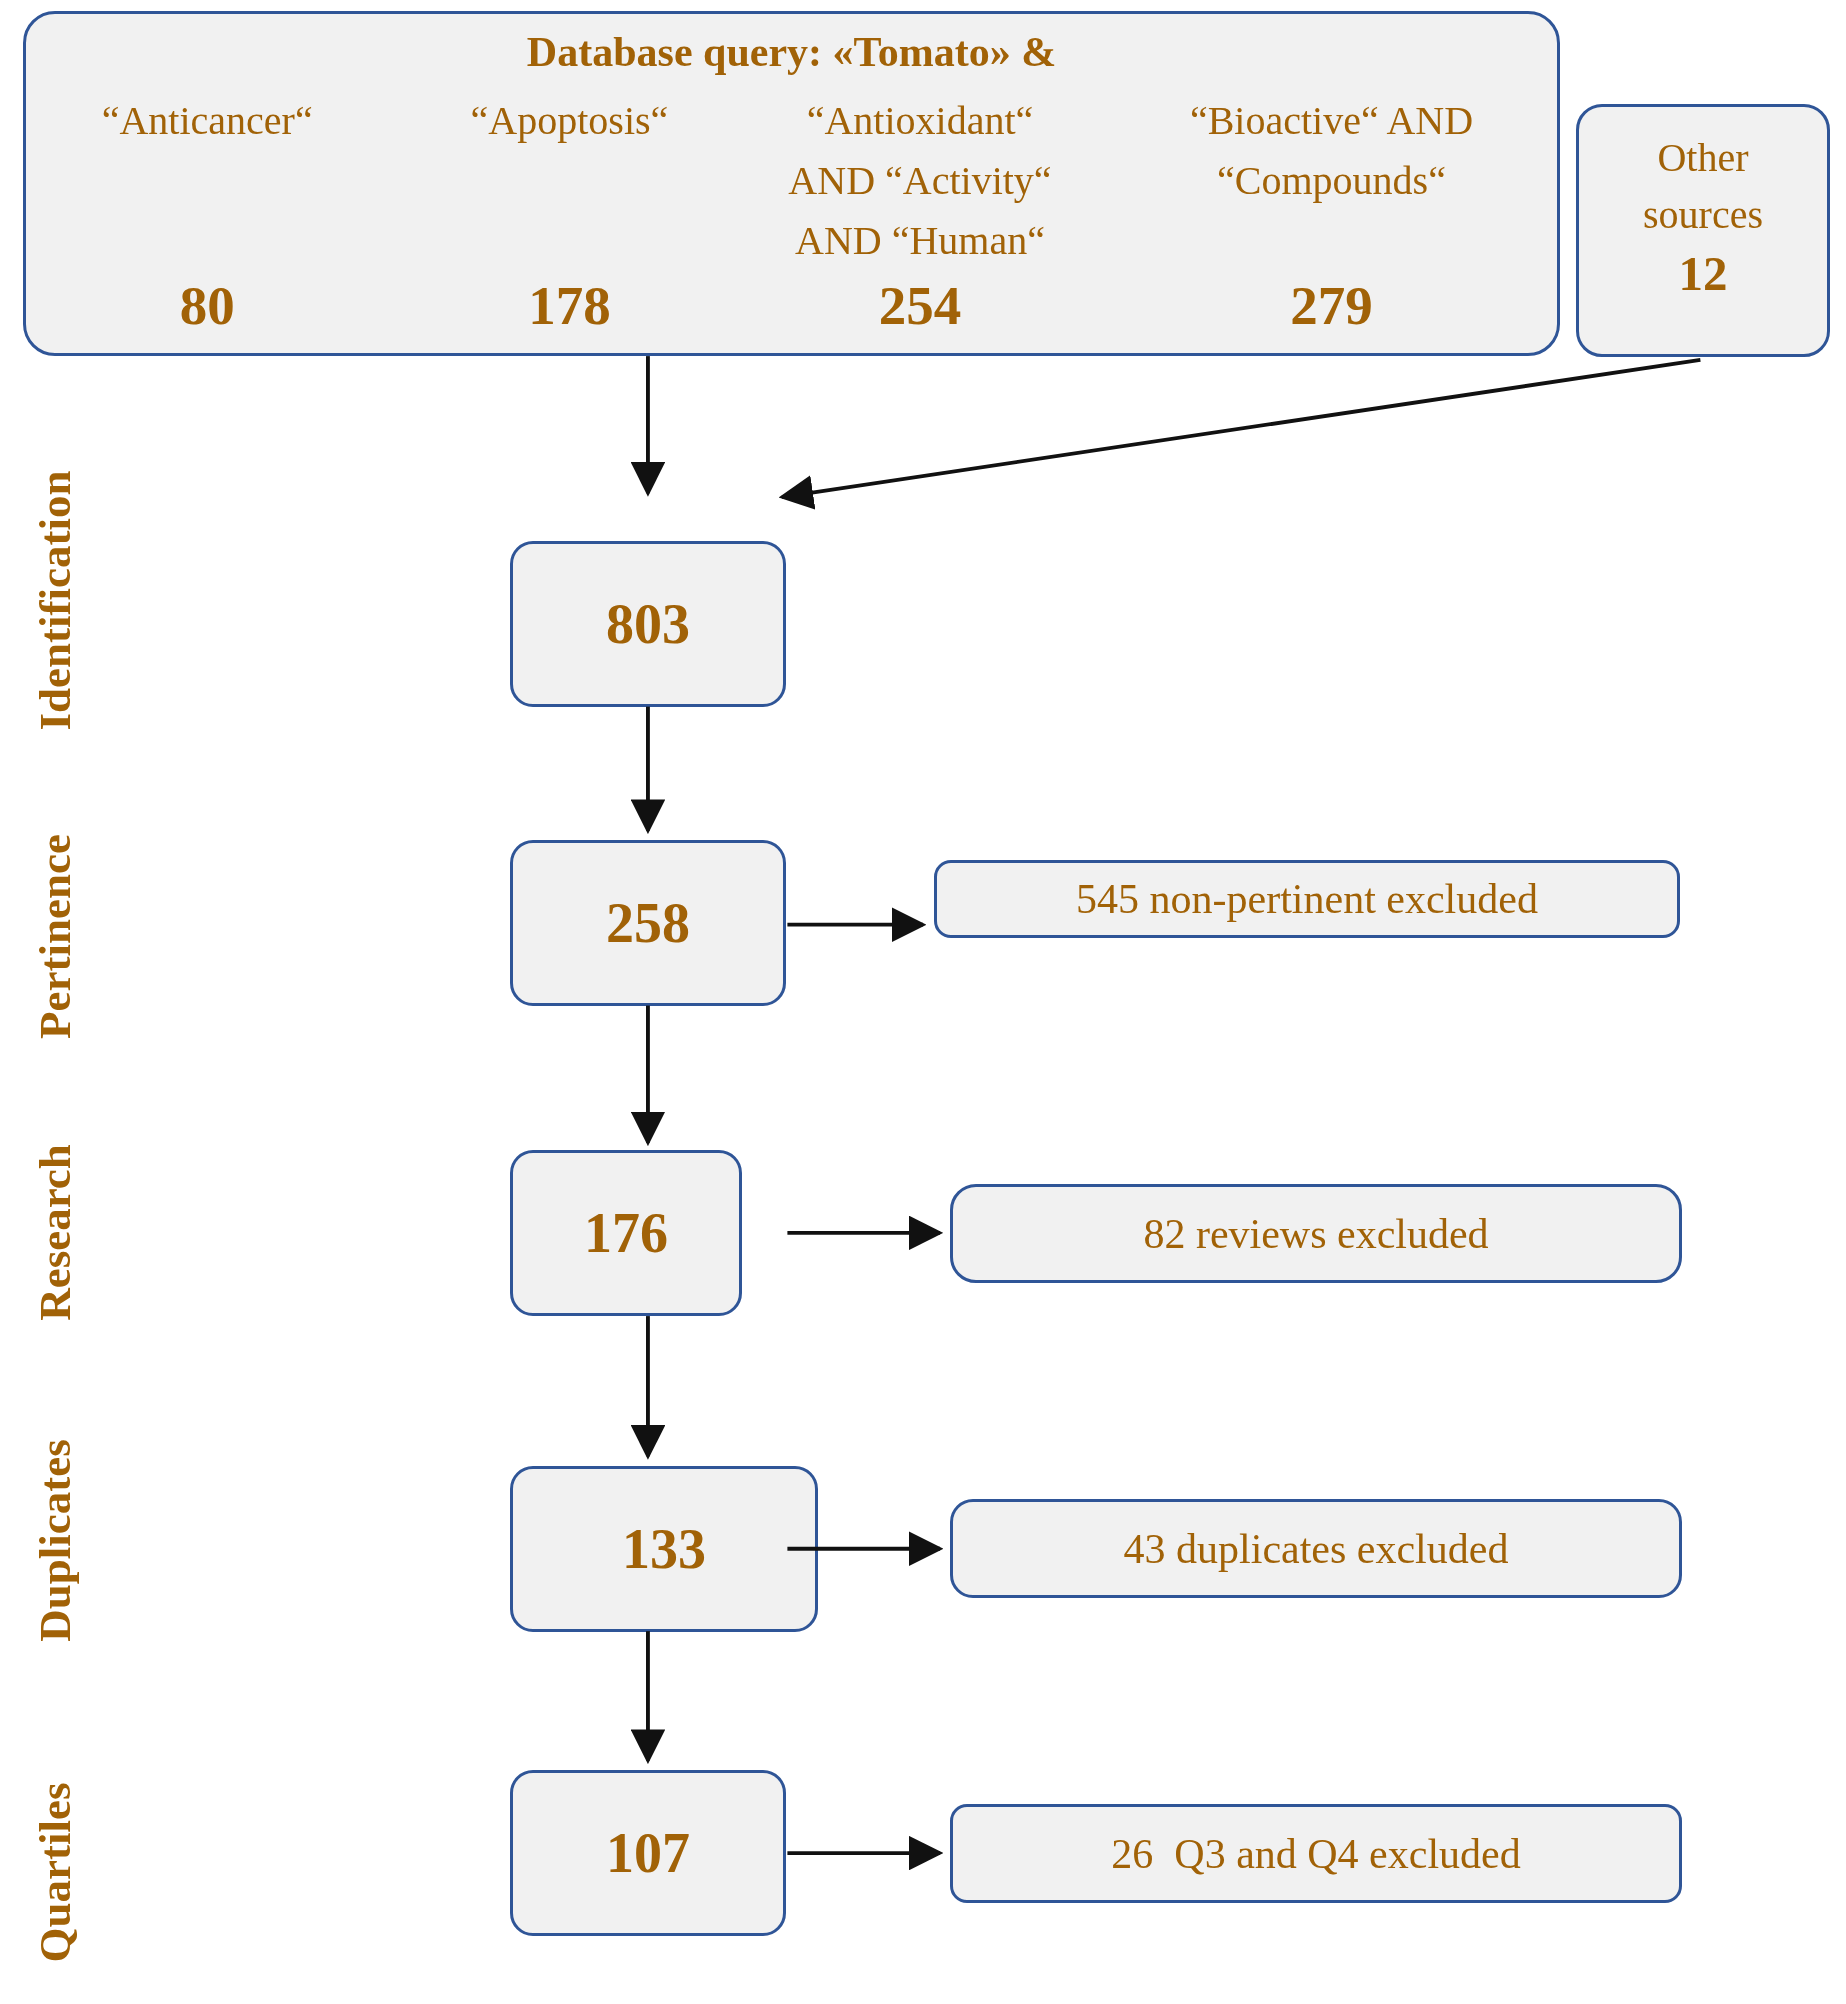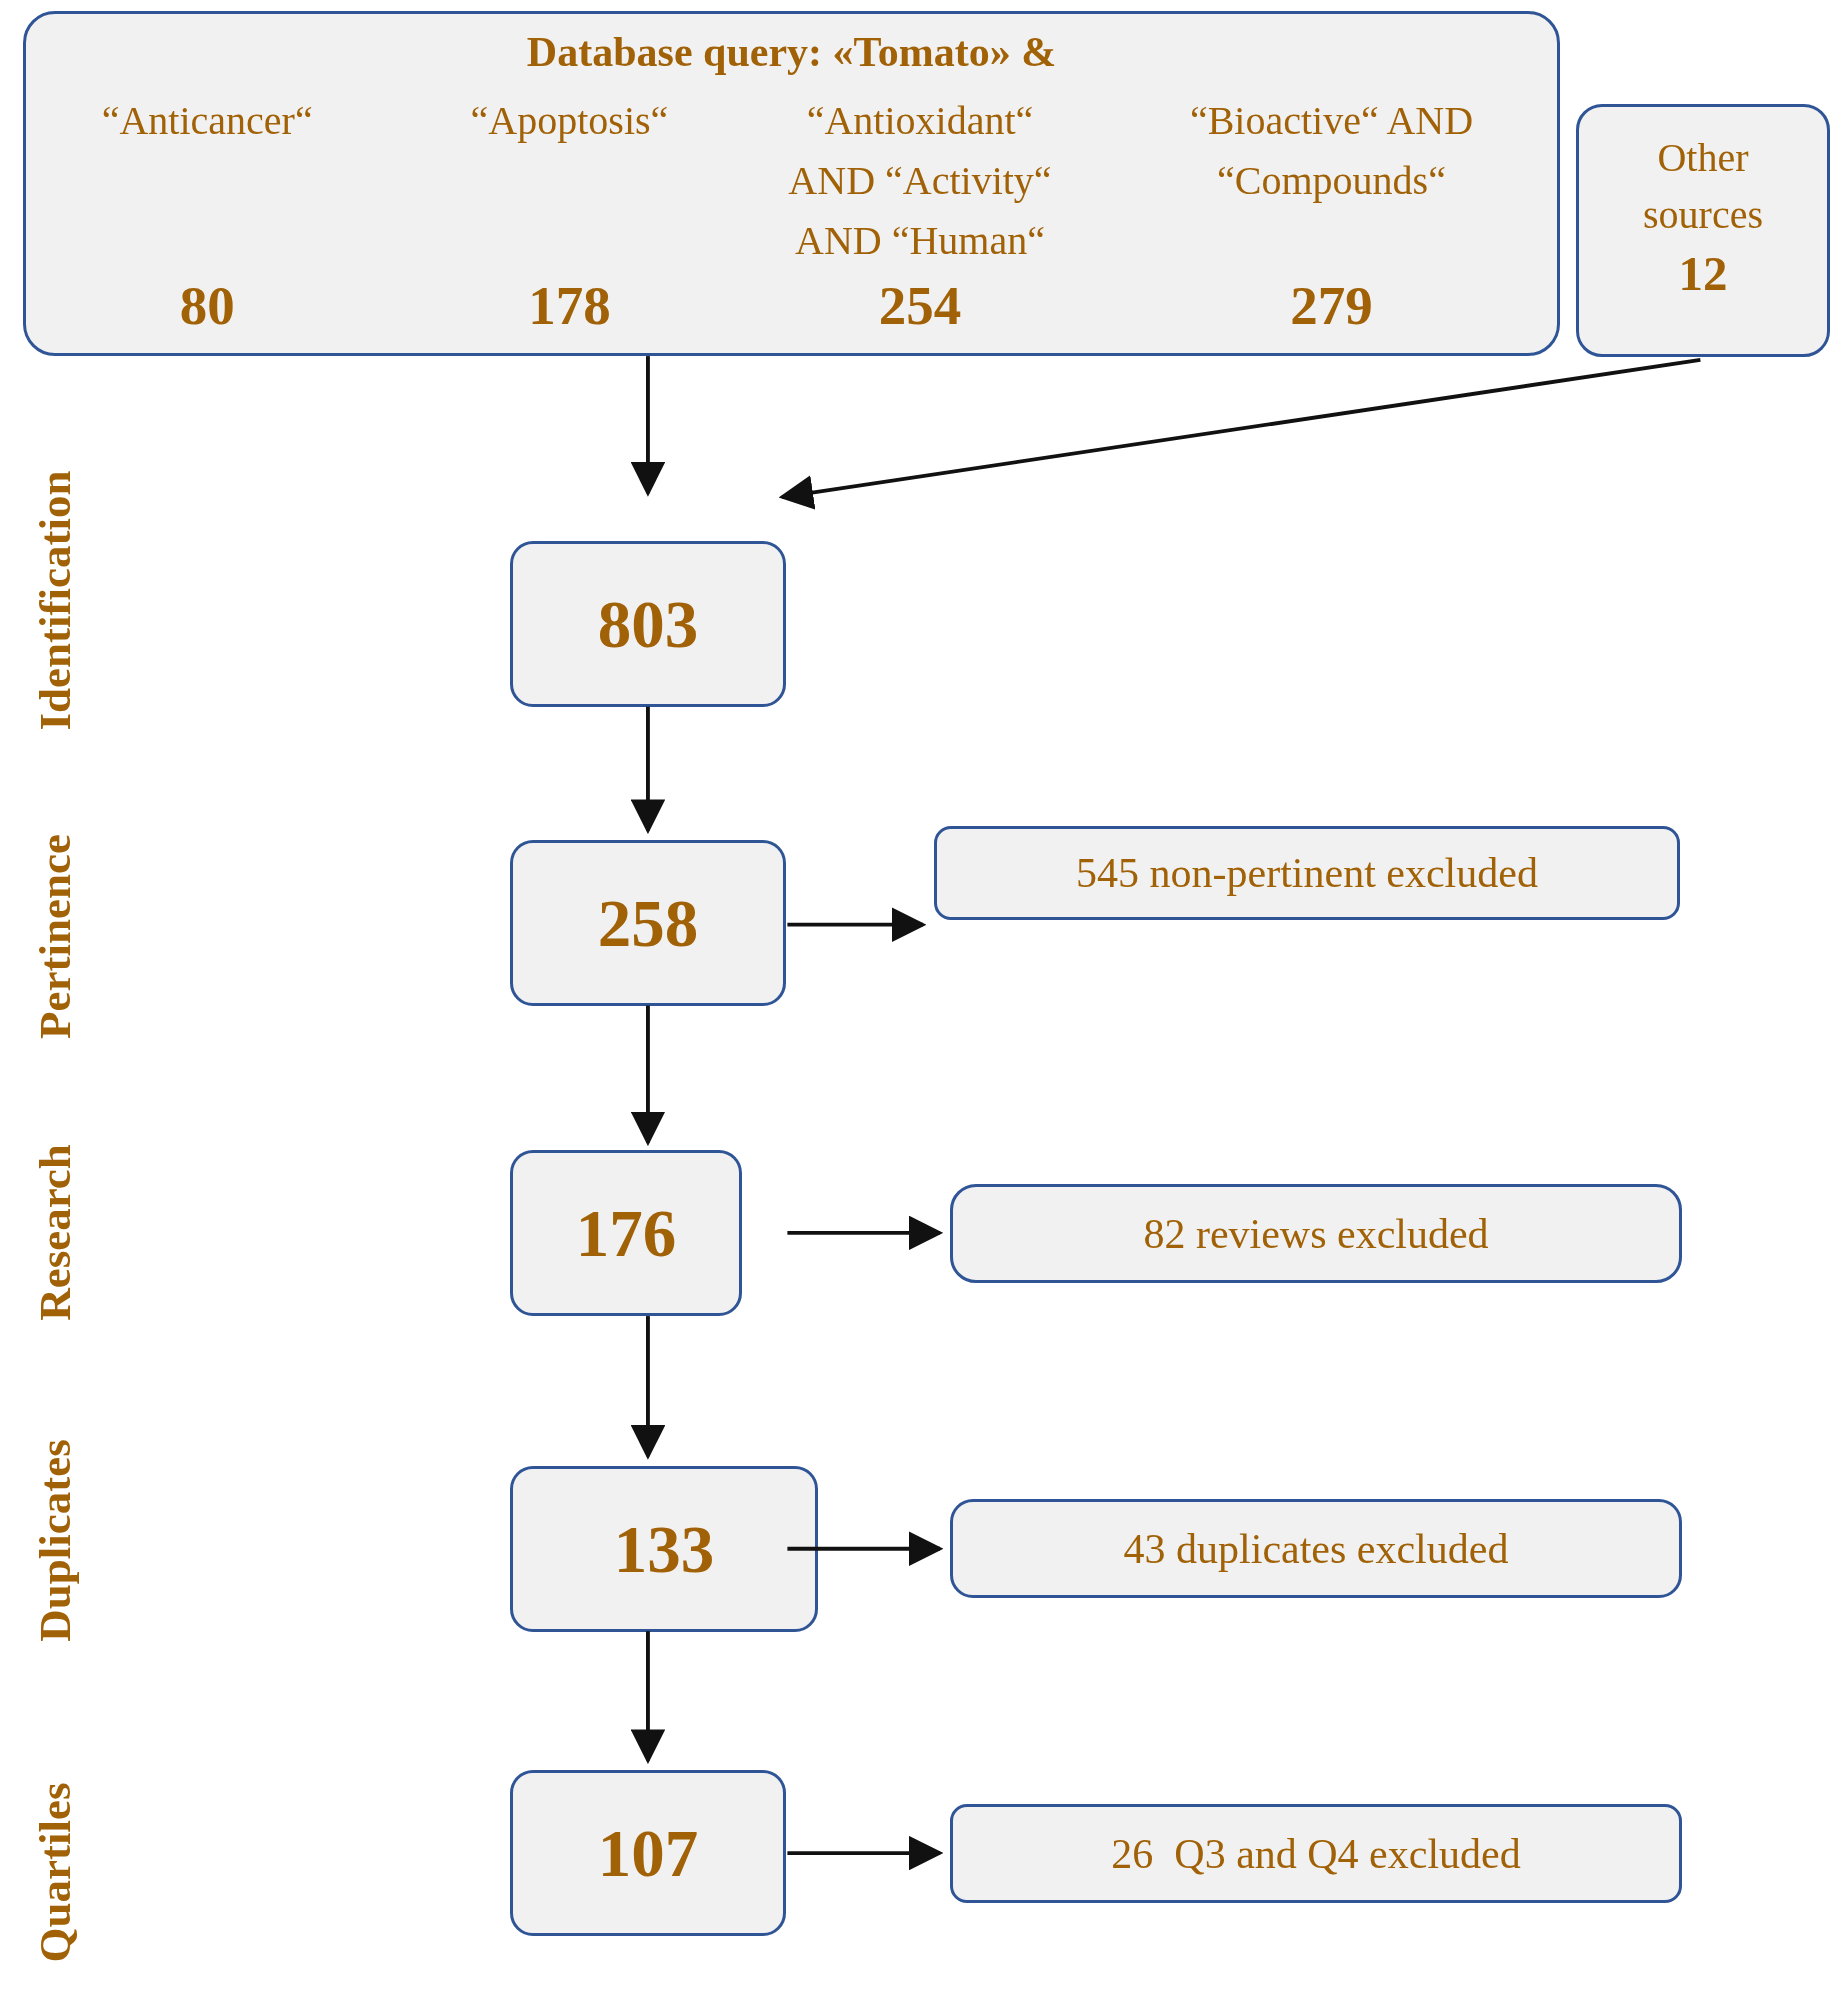--- a/index.html
+++ b/index.html
@@ -16,21 +16,21 @@
     position:absolute;
     background:#f1f1f1;
     border:3.9px solid #2F5597;
     box-sizing:border-box;
   }
   .top-box{border-radius:32px;}
   .other-box{border-radius:26px;text-align:center;}
   .flow-box{
     border-radius:23px;
     display:flex;align-items:center;justify-content:center;
-    font-weight:bold;font-size:67px;
+    font-weight:bold;font-size:56px;
   }
   .side-box{
     border-radius:17px;
     display:flex;align-items:center;justify-content:center;
     font-size:42px;white-space:pre;
   }
   .tb-title{
     position:absolute;top:14px;left:0;width:100%;
     text-align:center;font-weight:bold;font-size:42px;
   }
@@ -91,21 +91,21 @@
   <div class="stage" style="left:-145px;top:1208px;">Research</div>
   <div class="stage" style="left:-145px;top:1516px;">Duplicates</div>
   <div class="stage" style="left:-145px;top:1848px;">Quartiles</div>
 
   <div class="box flow-box" style="left:510px;top:541px;width:276px;height:166px;">803</div>
   <div class="box flow-box" style="left:510px;top:840px;width:276px;height:166px;">258</div>
   <div class="box flow-box" style="left:510px;top:1150px;width:232px;height:166px;">176</div>
   <div class="box flow-box" style="left:510px;top:1466px;width:308px;height:166px;">133</div>
   <div class="box flow-box" style="left:510px;top:1770px;width:276px;height:166px;">107</div>
 
-  <div class="box side-box" style="left:934px;top:826px;width:746px;height:94px;">545 non-pertinent excluded</div>
+  <div class="box side-box" style="left:934px;top:860px;width:746px;height:78px;">545 non-pertinent excluded</div>
   <div class="box side-box" style="left:950px;top:1184px;width:732px;height:99px;border-radius:26px;">82 reviews excluded</div>
   <div class="box side-box" style="left:950px;top:1499px;width:732px;height:99px;border-radius:23px;">43 duplicates excluded</div>
   <div class="box side-box" style="left:950px;top:1804px;width:732px;height:99px;">26  Q3 and Q4 excluded</div>
 
   <svg class="arrows" viewBox="0 0 2396 2602" xmlns="http://www.w3.org/2000/svg">
     <defs>
       <marker id="ah" viewBox="0 0 10 10" refX="9" refY="5" markerWidth="9" markerHeight="9" orient="auto" markerUnits="strokeWidth">
         <path d="M0,0 L10,5 L0,10 z" fill="#111111"></path>
       </marker>
     </defs>

